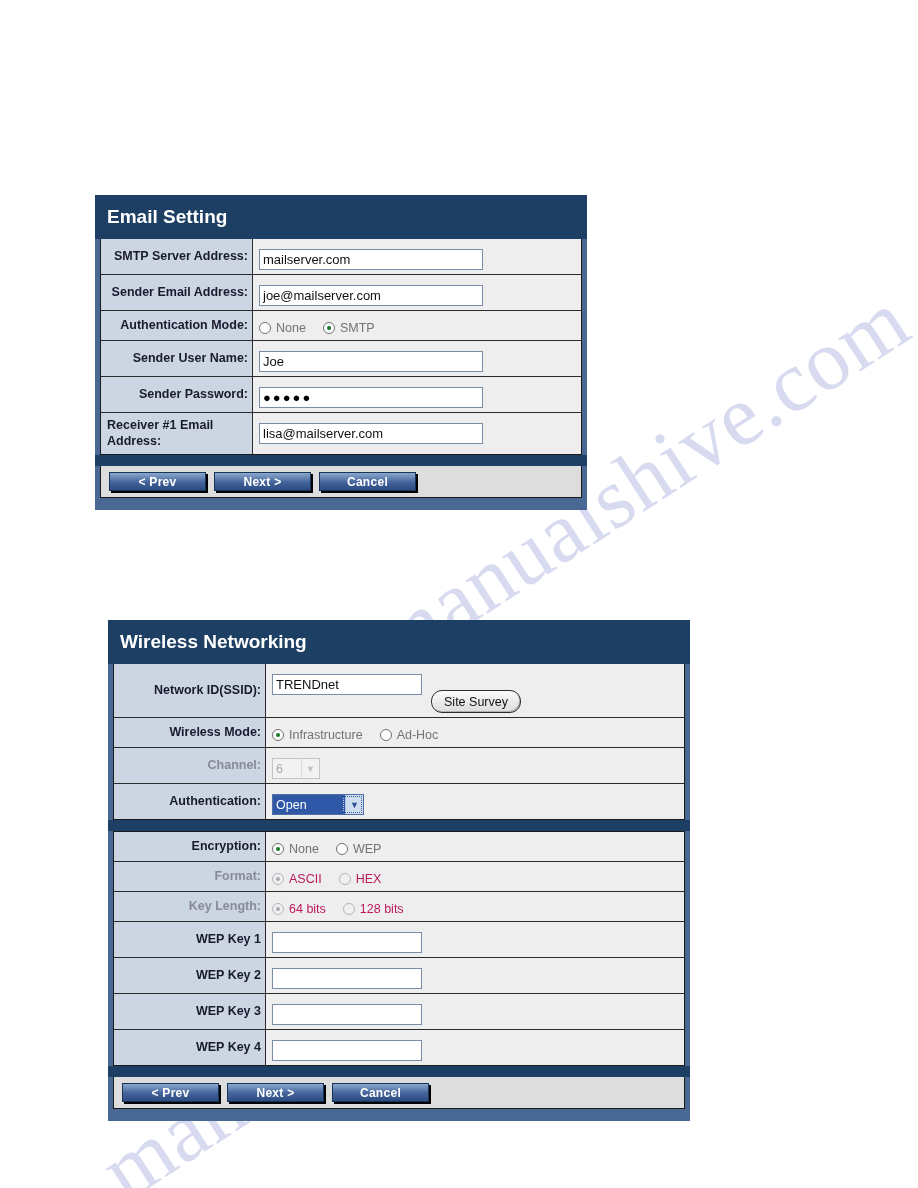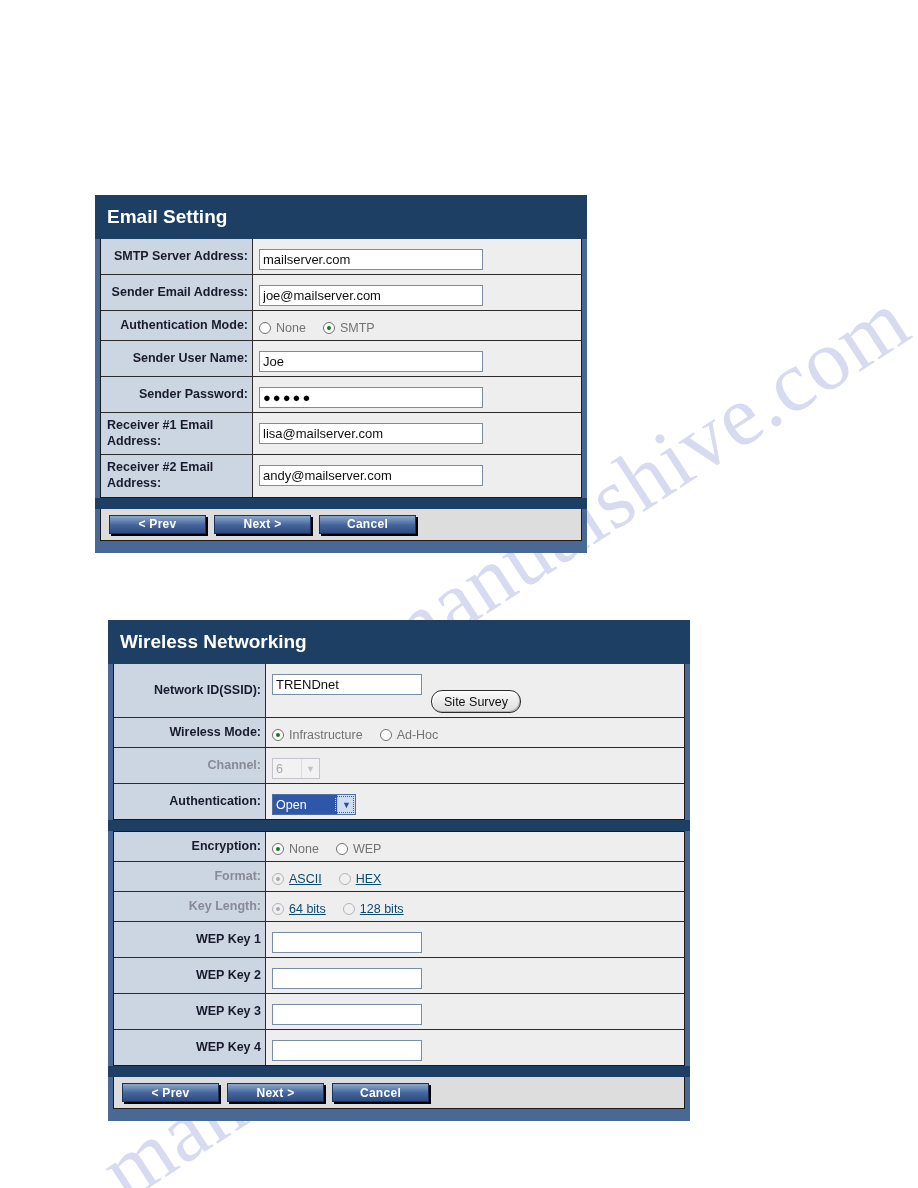--- a/index.html
+++ b/index.html
@@ -143,33 +143,33 @@
   .rb.dis {
     border-color: #b4b4bc;
     background: #f0f0f0;
   }
   .rb.dis.checked::after { background: #a9a9b2; }
   .rlab {
     font-size: 12.5px;
     color: #737373;
     margin-right: 12px;
   }
-  .rlab.dis { color: #0c4a6e; text-decoration: underline; }
+  .rlab.dis { color: #be185d; }
 
   
   .sel {
     height: 21px;
     border: 1px solid #7a8ca6;
     background: #ffffff;
     display: inline-flex;
     align-items: stretch;
     box-sizing: border-box;
   }
   .sel .sel-val {
-    width: 64px;
+    width: 72px;
     font-size: 12.5px;
     display: flex;
     align-items: center;
     padding-left: 3px;
     box-sizing: border-box;
   }
   .sel .sel-arrow {
     width: 17px;
     background: #cfddf1;
     border-left: 1px solid #b7c6da;
@@ -315,26 +315,20 @@
       </div>
     </div>
 
     <div class="row" style="min-height:40px;">
       <div class="rlabel two-line">Receiver #1 Email Address:</div>
       <div class="rfield">
         <input class="tinput w224" type="text" value="lisa@mailserver.com" style="">
       </div>
     </div>
 
-    <div class="row" style="min-height:40px;">
-      <div class="rlabel two-line">Receiver #2 Email Address:</div>
-      <div class="rfield">
-        <input class="tinput w224" type="text" value="andy@mailserver.com" style="">
-      </div>
-    </div>
 
   </div>
 
   <div class="divider-band"></div>
 
   <div class="footer">
     <div class="nav-btn">&lt; Prev</div>
     <div class="nav-btn">Next &gt;</div>
     <div class="nav-btn">Cancel</div>
   </div>

